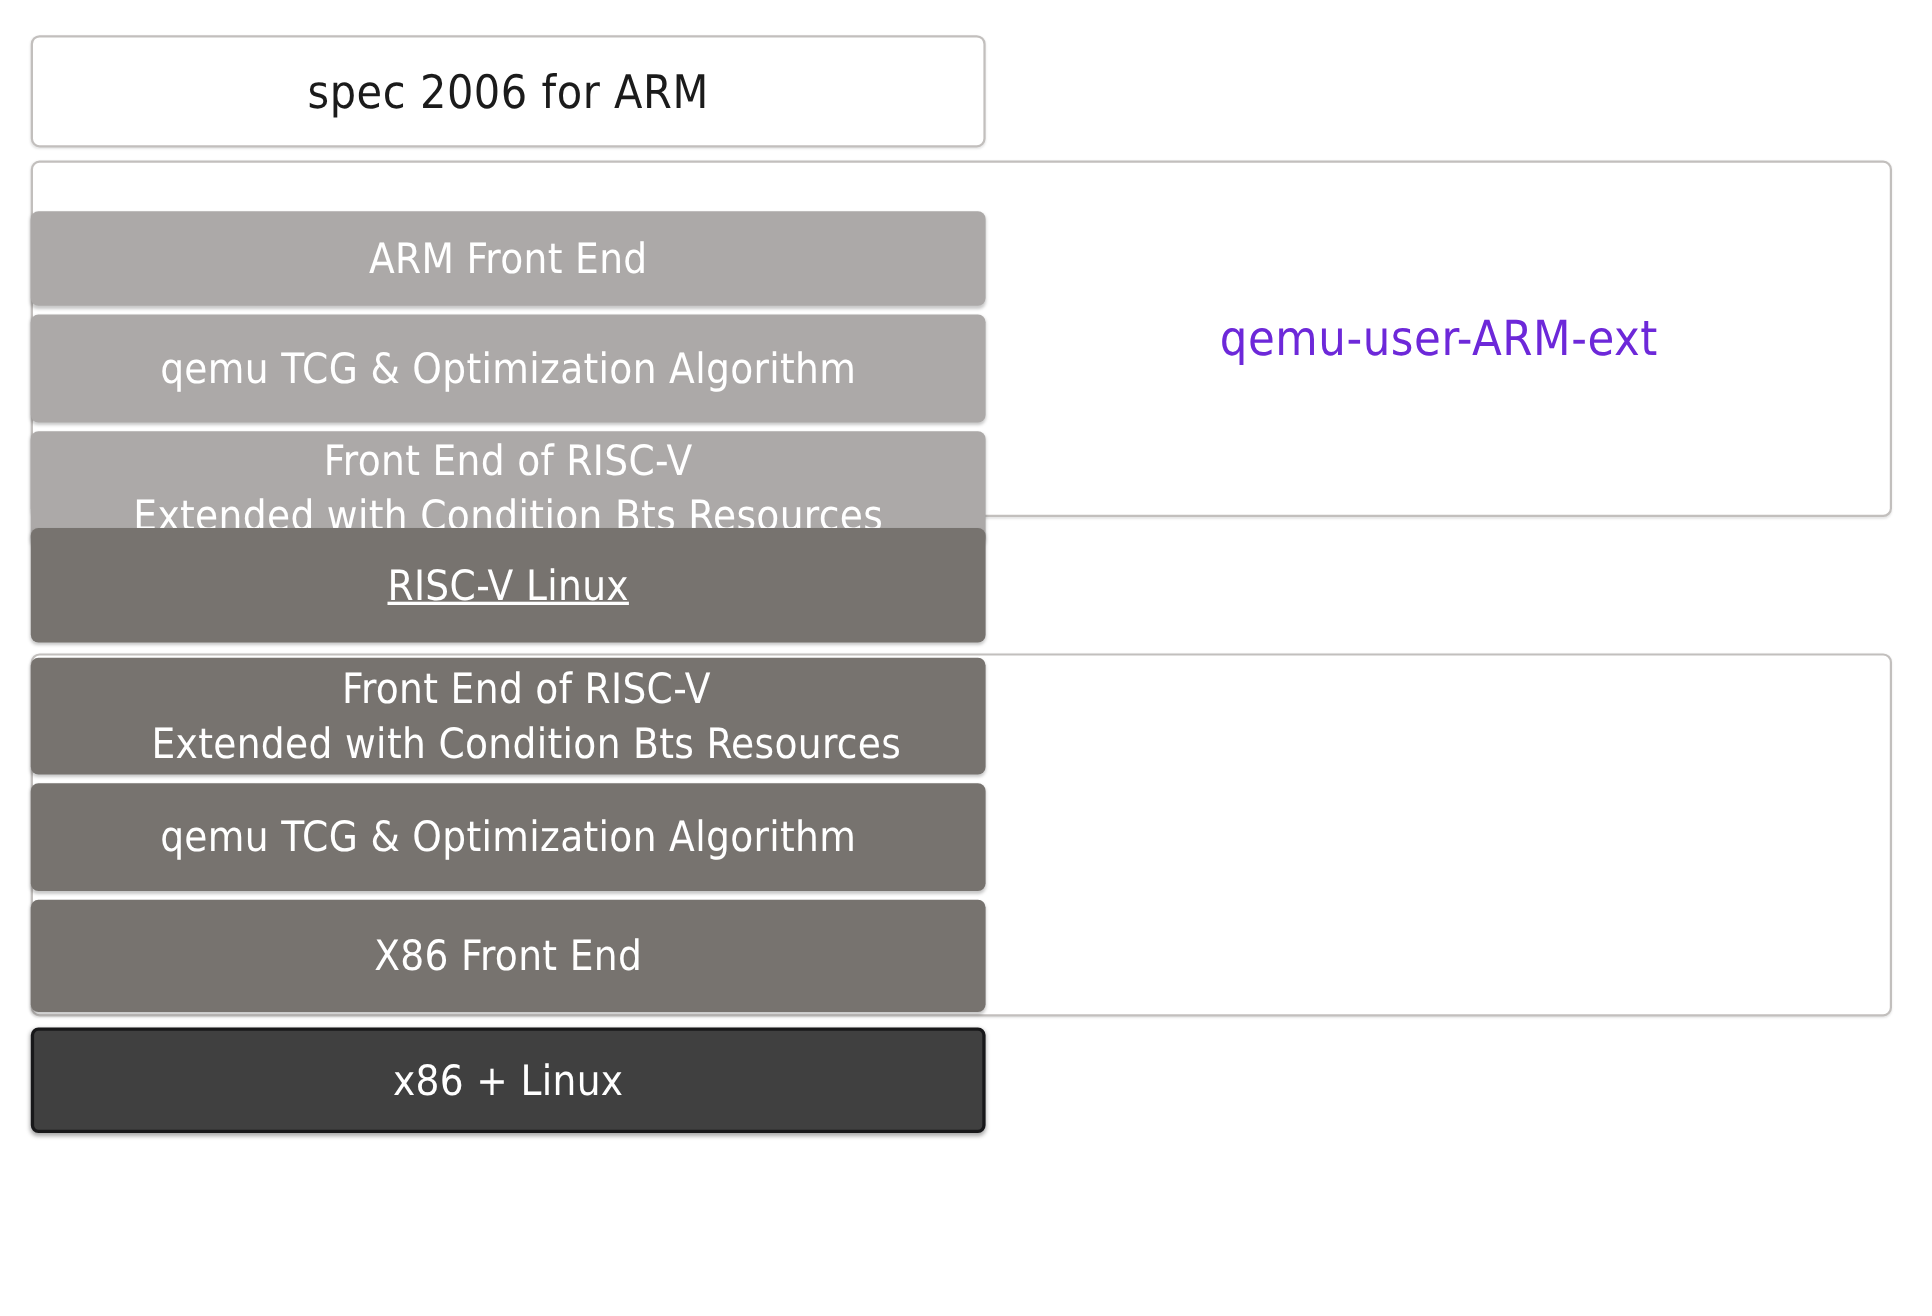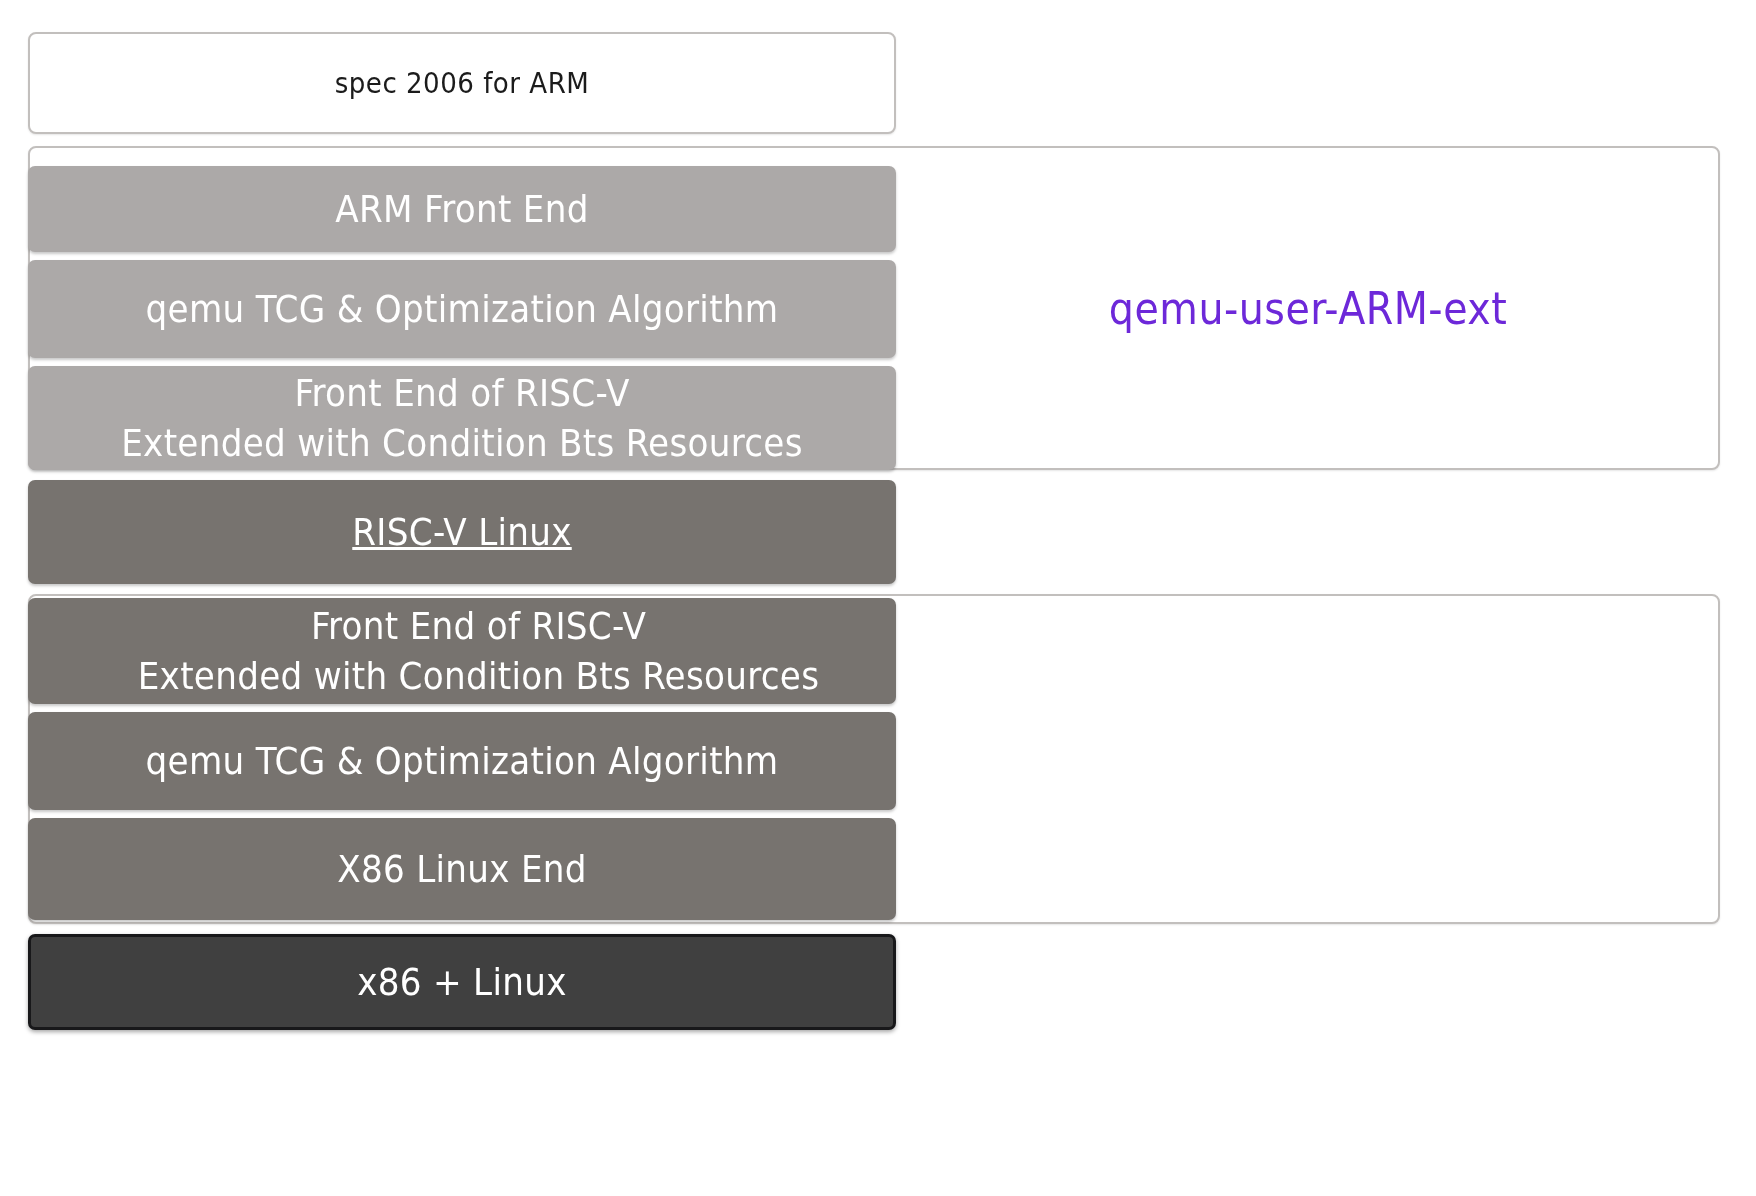--- a/index.html
+++ b/index.html
@@ -32,39 +32,39 @@
     border: 2px solid #c2bfbd;
     border-radius: 8px;
     box-shadow: 0 1px 2px rgba(0,0,0,0.10);
   }
 
   .title-box {
     display: flex;
     align-items: center;
     justify-content: center;
     color: #1b1b1b;
-    font-size: 29px;
+    font-size: 42px;
     letter-spacing: 0.5px;
   }
 
   
   .bar {
     display: flex;
     align-items: center;
     justify-content: center;
     text-align: center;
     color: #ffffff;
     border-radius: 7px;
     font-size: 38px;
     line-height: 1.32;
     letter-spacing: 0.3px;
     box-shadow: 0 2px 3px rgba(0,0,0,0.22);
     padding: 0 10px;
   }
-  .bar-light  { background: #aca9a8; }
+  .bar-light  { background: #aca9a8; margin-top: 26px; }
   .bar-mid    { background: #77736f; }
   .bar-dark   {
     background: #404040;
     border: 3px solid #18181a;
     box-shadow: 0 2px 4px rgba(0,0,0,0.35);
   }
 
   .bar .l2 { display: block; }
 
   
@@ -121,20 +121,20 @@
       <span class="l1">Front End of RISC-V</span>
       <span class="l2">Extended with Condition Bts Resources</span>
     </span>
   </div>
 
   <div class="abs bar bar-mid" style="left:28px; top:712px; width:868px; height:98px;">
     <span>qemu TCG &amp; Optimization Algorithm</span>
   </div>
 
   <div class="abs bar bar-mid" style="left:28px; top:818px; width:868px; height:102px;">
-    <span>X86 Linux End</span>
+    <span>X86 Front End</span>
   </div>
 
   <div class="abs bar bar-dark" style="left:28px; top:934px; width:868px; height:96px;">
     <span>x86  + Linux</span>
   </div>
 
 </div>
 
 </body></html>

